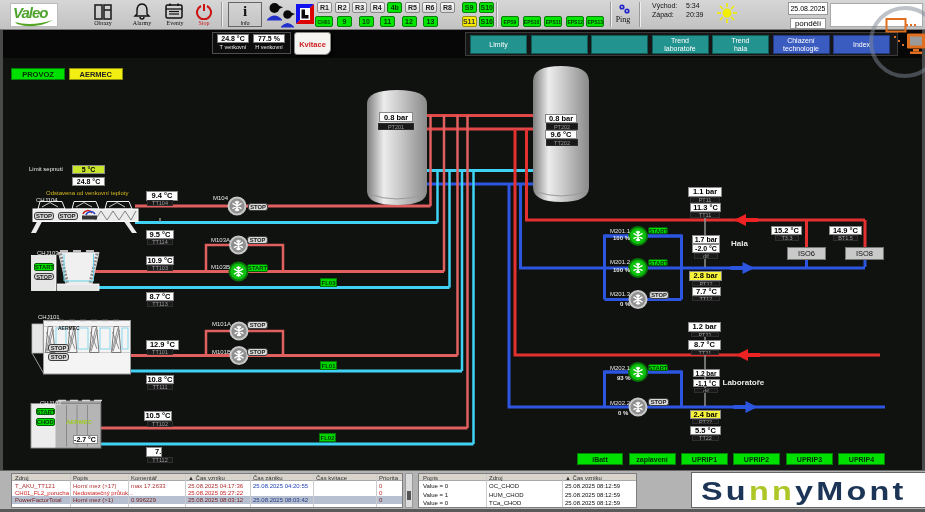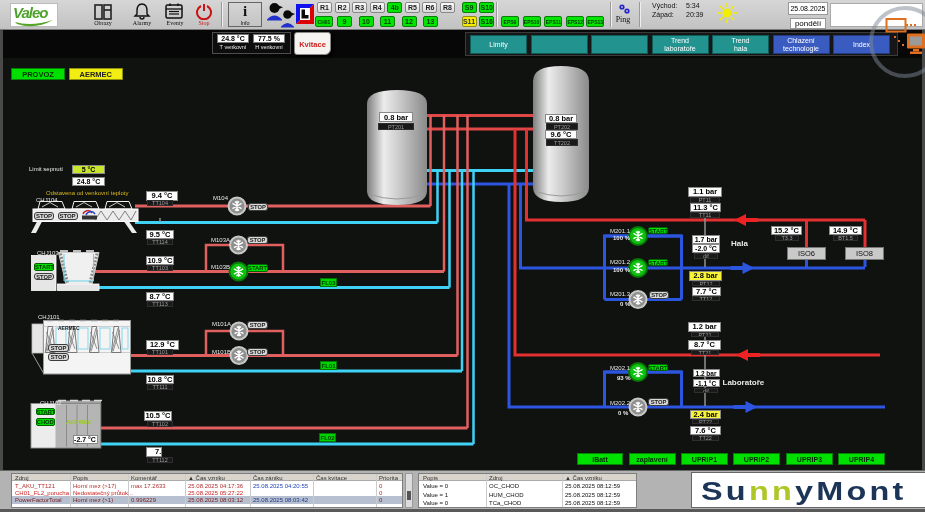--- a/index.html
+++ b/index.html
@@ -462,21 +462,21 @@
   <div class="wl" style="left:617px;top:374.5px;font-weight:bold;">93 %</div>
   <div class="vb" style="left:692.5px;top:368.5px;width:27px;height:8.5px;font-size:6.5px;line-height:7.5px;">1.2 bar</div>
   <div class="vb" style="left:692.5px;top:378.5px;width:27px;height:8.5px;font-size:6.5px;line-height:7.5px;">-1.1 °C</div>
   <div class="dl" style="left:694px;top:387.5px;width:24px;height:5.5px;line-height:5px;">dif</div>
   <div class="wl" style="left:722.5px;top:377.5px;font-size:8px;font-weight:bold;">Laboratoře</div>
   <div class="wl" style="left:610px;top:399.5px;">M202.2</div>
   <div class="bsp" style="left:648px;top:398px;width:21px;height:7.5px;line-height:7px;">STOP</div>
   <div class="wl" style="left:618px;top:409.5px;font-weight:bold;">0 %</div>
   <div class="vb vby" style="left:690px;top:409.5px;width:31px;height:9px;line-height:8px;">2.4 bar</div>
   <div class="dl" style="left:692px;top:418.5px;width:27px;height:5.5px;line-height:5px;">PT22</div>
-  <div class="vb" style="left:690px;top:426px;width:31px;height:9px;line-height:8px;">7.6 °C</div>
+  <div class="vb" style="left:690px;top:426px;width:31px;height:9px;line-height:8px;">5.5 °C</div>
   <div class="dl" style="left:692px;top:435px;width:27px;height:5.5px;line-height:5px;">TT22</div>
 
   <div class="gb2" style="left:577px;top:453px;width:46px;height:12px;line-height:11px;">iBatt</div>
   <div class="gb2" style="left:628.5px;top:453px;width:47px;height:12px;line-height:11px;">zaplavení</div>
   <div class="gb2" style="left:681px;top:453px;width:47px;height:12px;line-height:11px;">UPRIP1</div>
   <div class="gb2" style="left:733px;top:453px;width:47px;height:12px;line-height:11px;">UPRIP2</div>
   <div class="gb2" style="left:786px;top:453px;width:47px;height:12px;line-height:11px;">UPRIP3</div>
   <div class="gb2" style="left:838px;top:453px;width:47px;height:12px;line-height:11px;">UPRIP4</div>
 </div>
 

